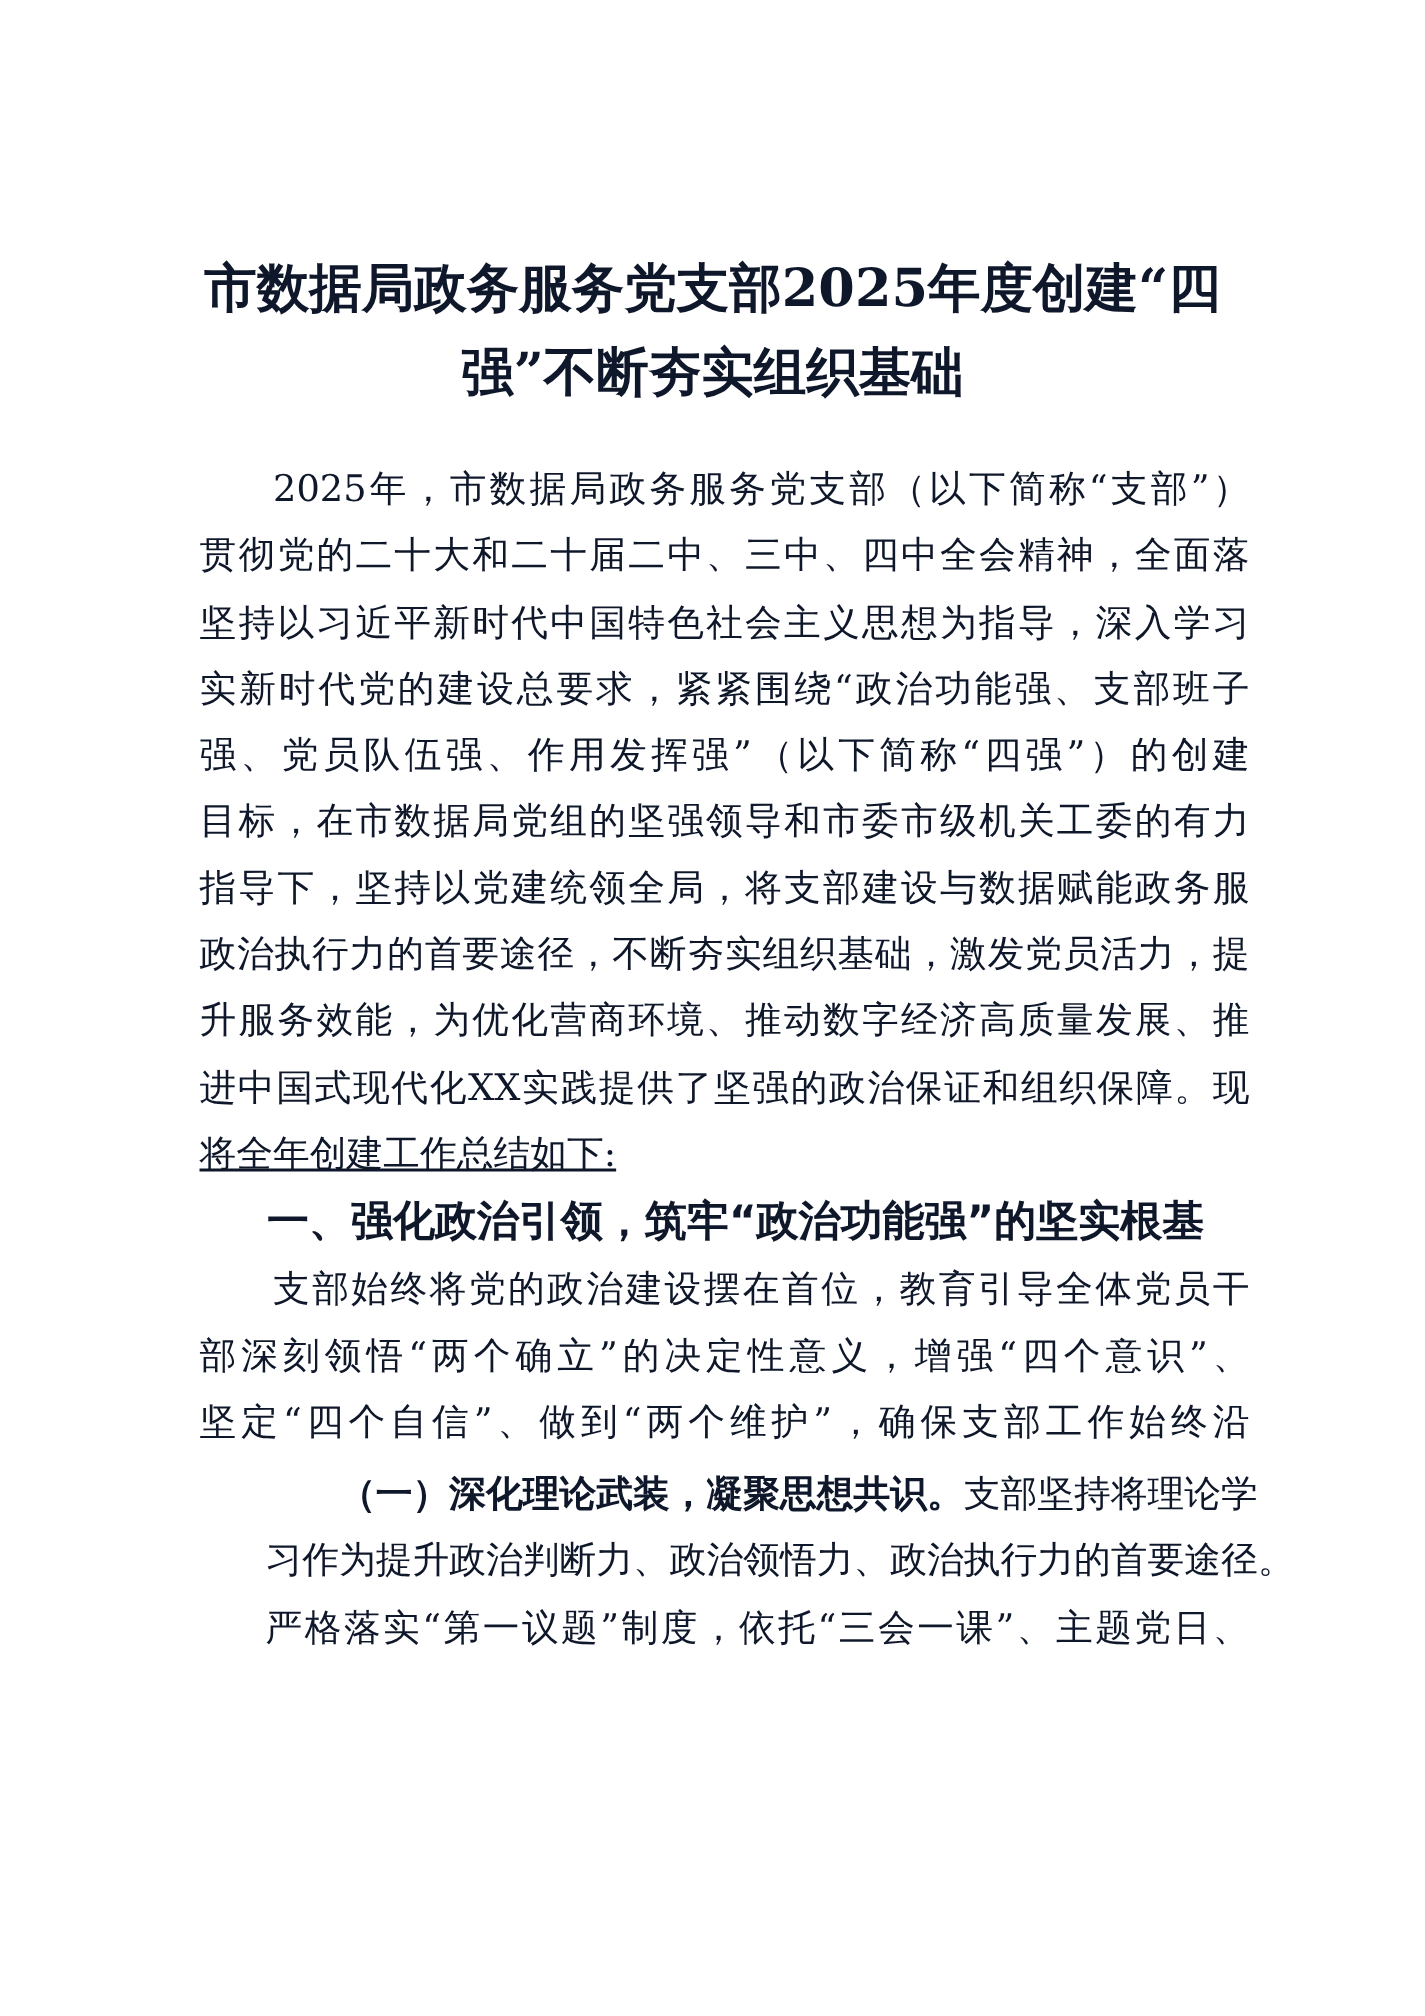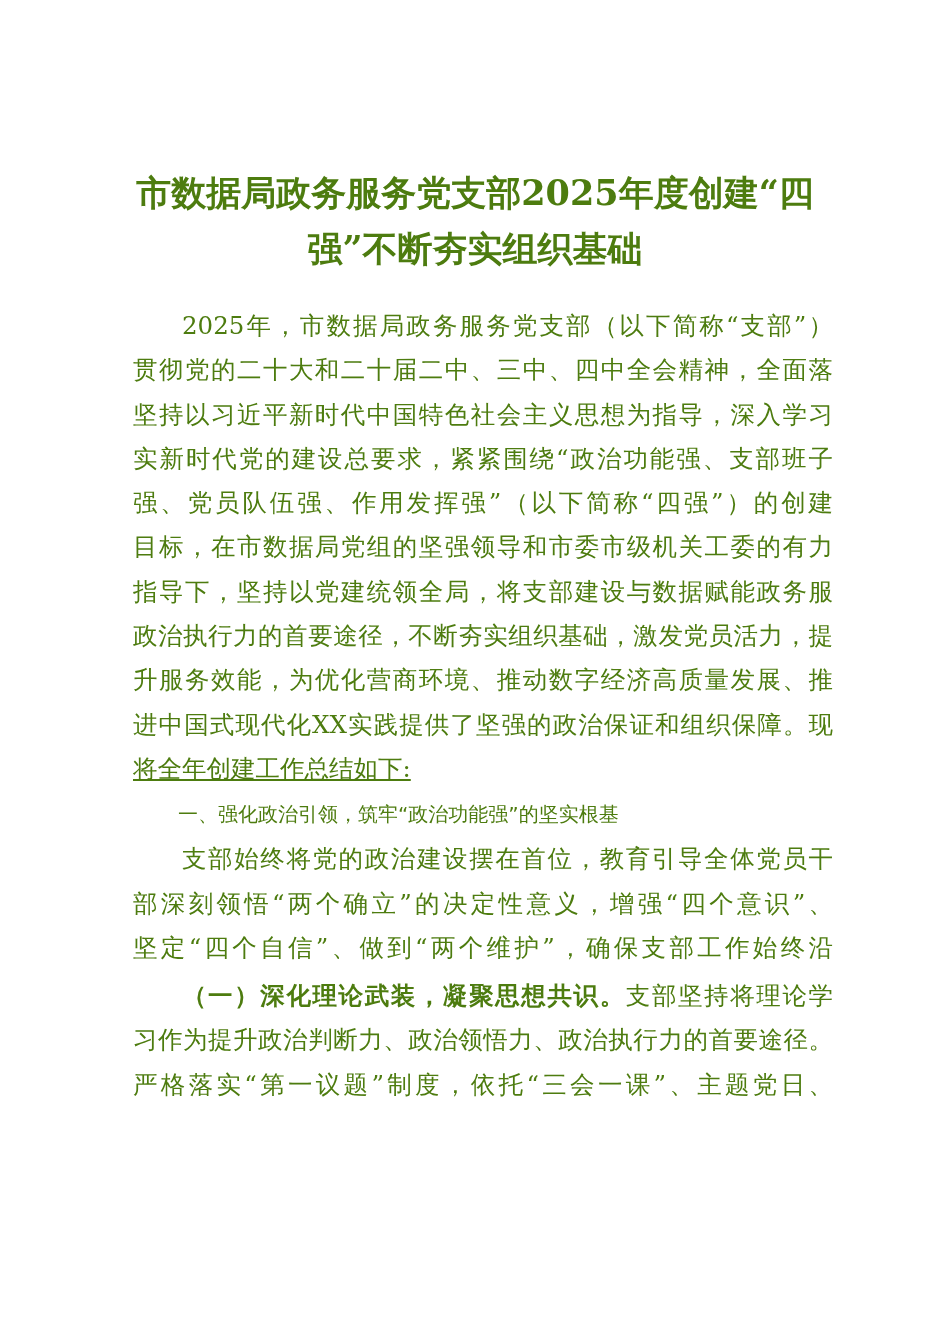--- a/index.html
+++ b/index.html
@@ -1,39 +1,39 @@
 <!DOCTYPE html>
 <html><head>
 <meta charset="utf-8">
 <style>
   html, body { margin: 0; padding: 0; background: #ffffff; }
   body { width: 950px; height: 1344px; position: relative; overflow: hidden; }
   .page {
     position: absolute; left: 0; top: 0; width: 932px; height: 1344px;
-    background: #ffffff; color: #4d7c0f;
+    background: #ffffff; color: #0f172a;
   }
   .title {
     position: absolute; left: 120px; width: 710px; top: 165px;
     text-align: center;
     font-family: "DejaVu Serif", "Liberation Serif", serif;
     font-weight: bold; font-size: 35px; line-height: 56px;
     letter-spacing: 0px;
   }
   .body {
     position: absolute; left: 133px; width: 700px; top: 304px;
     font-family: "DejaVu Serif", "Liberation Serif", serif;
     font-size: 24.5px; line-height: 44.3px;
     text-align: justify; text-justify: inter-character;
   }
   .line { display: block; white-space: nowrap; height: 44.3px; text-align-last: justify; }
   .line.last { text-align-last: left; text-decoration: underline; }
   .indent { padding-left: 49px; }
   .h1 {
     font-family: "DejaVu Sans", "Liberation Sans", sans-serif;
-    font-weight: normal; font-size: 20px; padding-left: 45px;
+    font-weight: bold; font-size: 28px; padding-left: 45px;
     height: 46px; line-height: 46px; text-align-last: left;
   }
   .bold { font-weight: bold; }
 </style>
 </head>
 <body>
 
 <div class="page">
   <div class="title">
     <div>市数据局政务服务党支部2025年度创建“四</div>
@@ -56,19 +56,19 @@
     </div>
 
     <span class="line h1">一、强化政治引领，筑牢“政治功能强”的坚实根基</span>
 
     <div>
       <span class="line indent">支部始终将党的政治建设摆在首位，教育引导全体党员干</span>
       <span class="line">部深刻领悟“两个确立”的决定性意义，增强“四个意识”、</span>
       <span class="line">坚定“四个自信”、做到“两个维护”，确保支部工作始终沿</span>
     </div>
 
-    <div style="margin-top:4px;">
+    <div style="margin-top:4px;margin-left:44px;">
       <span class="line indent"><span class="bold">（一）深化理论武装，凝聚思想共识。</span><span>支部坚持将理论学</span></span>
       <span class="line">习作为提升政治判断力、政治领悟力、政治执行力的首要途径。</span>
       <span class="line">严格落实“第一议题”制度，依托“三会一课”、主题党日、</span>
     </div>
   </div>
 </div>
 
 </body></html>

